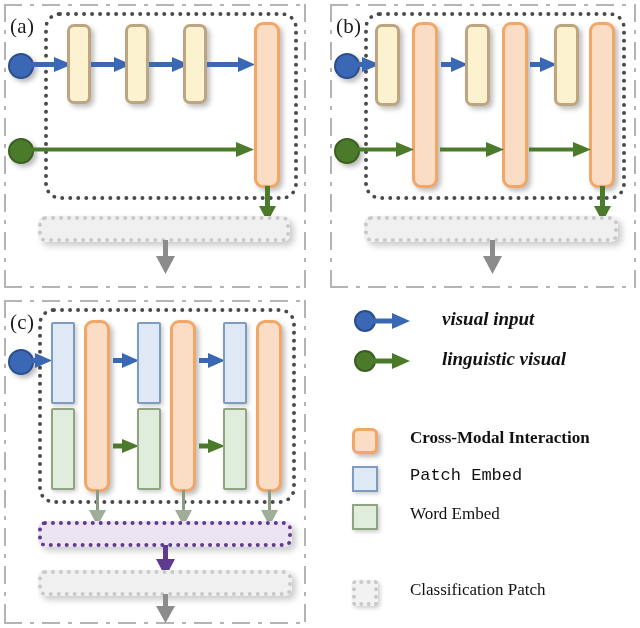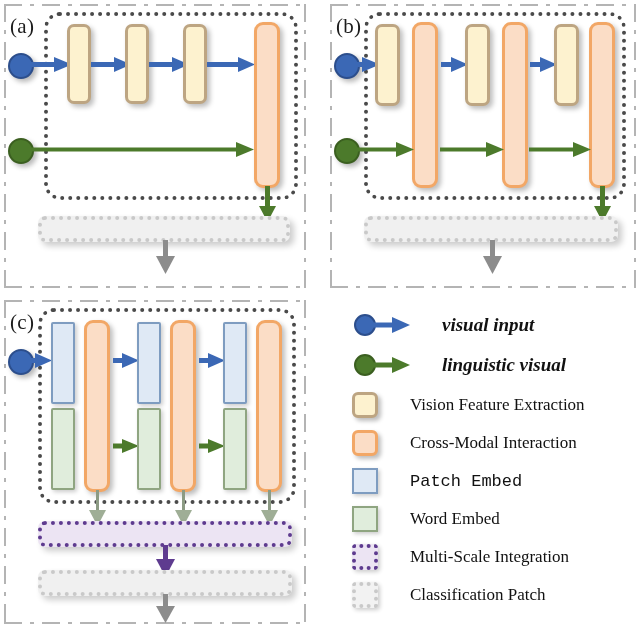--- a/index.html
+++ b/index.html
@@ -47,21 +47,21 @@
            box-shadow:4px 4px 6px rgba(0,0,0,.20);}
 
   
   .arrow{position:absolute;}
   .dot{position:absolute;border-radius:50%;box-shadow:3px 3px 5px rgba(0,0,0,.28);}
   .dot.blue{background:#3b68b5;border:2px solid #2c4e8c;}
   .dot.green{background:#4c7a2b;border:2px solid #3b5f20;}
 
   
   #legend{position:absolute;}
-  .lrow{position:absolute;display:flex;align-items:center;}
+  .lrow{position:absolute;display:flex;align-items:flex-start;}
   .lkey{width:60px;display:flex;align-items:center;justify-content:flex-start;}
   .ltext{font-family:"Liberation Serif", serif;color:#111;white-space:nowrap;}
   .ltext.em{font-style:italic;font-weight:bold;font-size:19px;}
   .ltext.pl{font-size:17px;}
   .swatch{box-sizing:border-box;}
   .sw-vfe{width:26px;height:26px;background:#fdf2cf;border:3px solid #bda582;
           border-radius:6px;box-shadow:3px 3px 4px rgba(0,0,0,.26);}
   .sw-cmi{width:26px;height:26px;background:#fbddc6;border:3px solid #f2a766;
           border-radius:6px;box-shadow:3px 3px 4px rgba(0,0,0,.26);}
   .sw-patch{width:26px;height:26px;background:#dfe9f5;border:2px solid #7e9cc0;
@@ -280,54 +280,42 @@
       <div class="lkey">
         <svg width="58" height="26" viewBox="0 0 58 26">
           <circle cx="13" cy="13" r="10" fill="#4c7a2b" stroke="#3b5f20" stroke-width="2"></circle>
           <line x1="20" y1="13" x2="42" y2="13" stroke="#4c7a2b" stroke-width="5"></line>
           <polygon points="40,5 58,13 40,21" fill="#4c7a2b"></polygon>
         </svg>
       </div>
       <span class="ltext em" style="margin-left:30px;">linguistic visual</span>
     </div>
 
-    <div class="lrow" style="left:0;top:90px;height:30px;">
-      <div class="lkey">
-        <div class="swatch sw-vfe"></div>
-      </div>
-      <span class="ltext pl" style="margin-left:-2px;">Vision Feature Extraction</span>
-    </div>
-
-    <div class="lrow" style="left:0;top:128px;height:30px;">
+
+    <div class="lrow" style="left:0;top:128px;height:30px;font-weight:bold;">
       <div class="lkey">
         <div class="swatch sw-cmi"></div>
       </div>
       <span class="ltext pl" style="margin-left:-2px;">Cross-Modal Interaction</span>
     </div>
 
     <div class="lrow" style="left:0;top:166px;height:30px;">
       <div class="lkey">
         <div class="swatch sw-patch"></div>
       </div>
       <span class="ltext pl" style="margin-left:-2px;font-family:Liberation Mono, monospace;">Patch Embed</span>
     </div>
 
     <div class="lrow" style="left:0;top:204px;height:30px;">
       <div class="lkey">
         <div class="swatch sw-word"></div>
       </div>
       <span class="ltext pl" style="margin-left:-2px;">Word Embed</span>
     </div>
 
-    <div class="lrow" style="left:0;top:242px;height:30px;">
-      <div class="lkey">
-        <div class="swatch sw-msi"></div>
-      </div>
-      <span class="ltext pl" style="margin-left:-2px;">Multi-Scale Integration</span>
-    </div>
 
     <div class="lrow" style="left:0;top:280px;height:30px;">
       <div class="lkey">
         <div class="swatch sw-cls"></div>
       </div>
       <span class="ltext pl" style="margin-left:-2px;">Classification Patch</span>
     </div>
 
   </div>
 </div>

